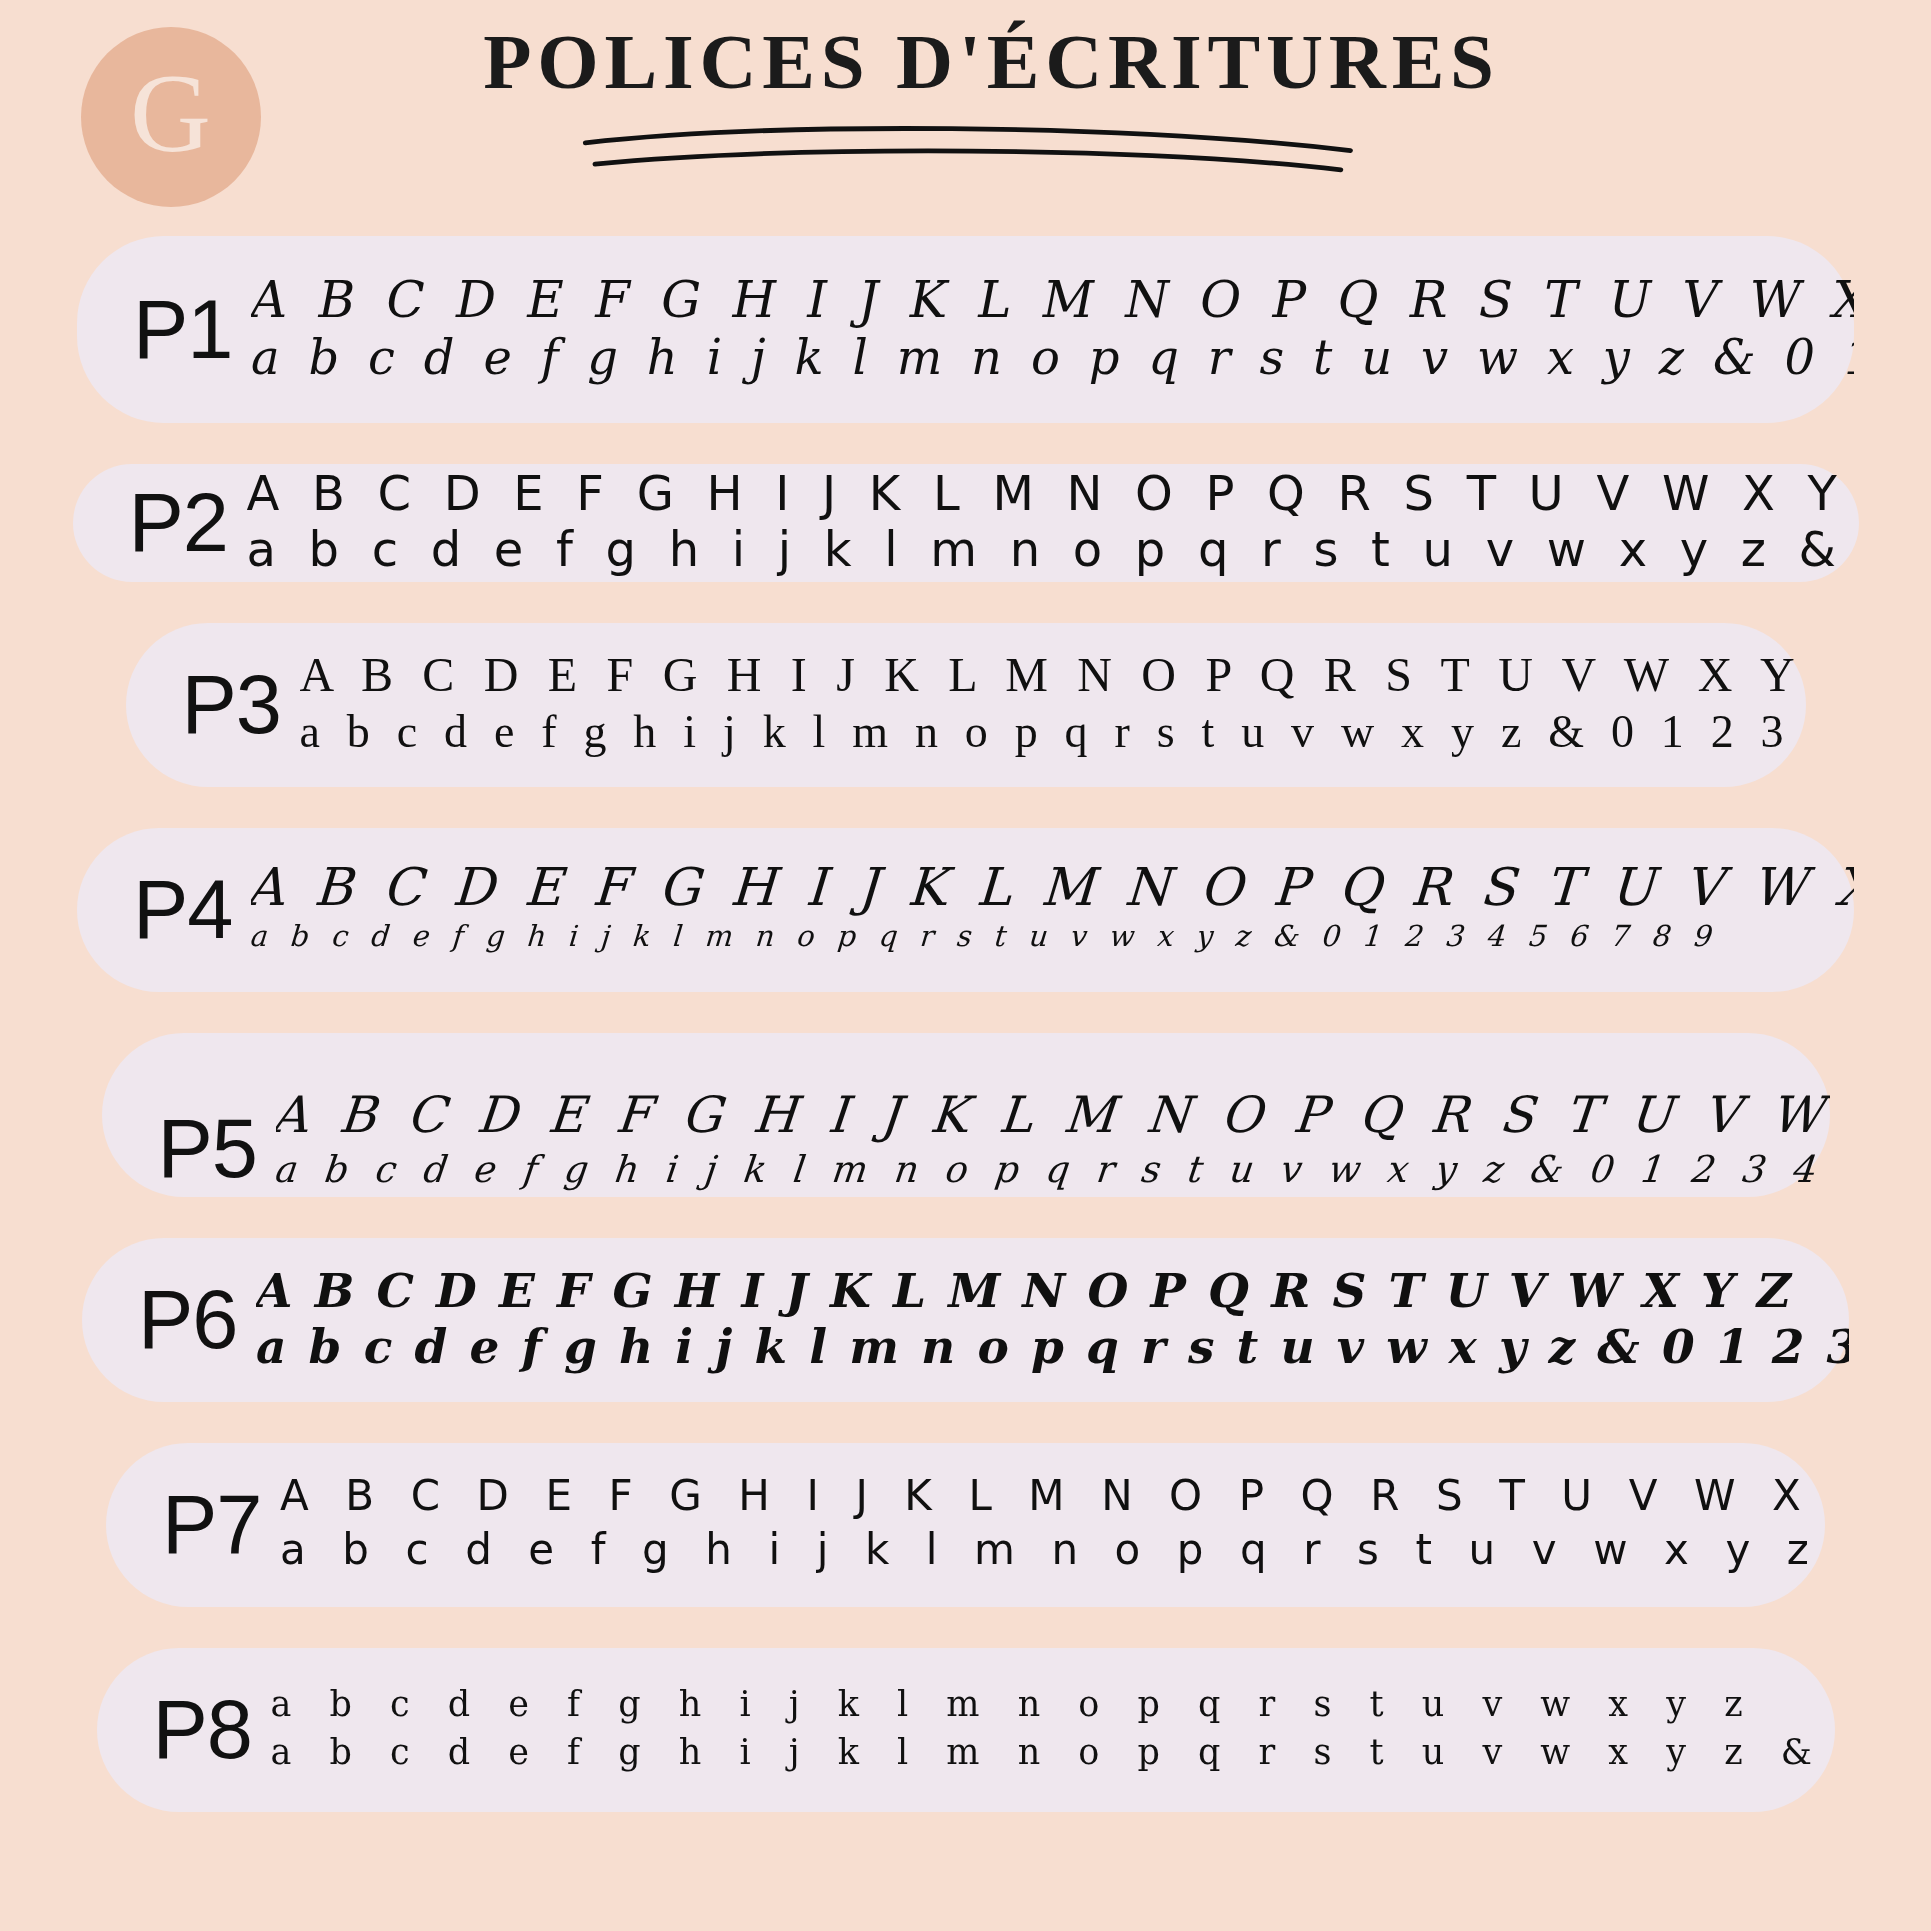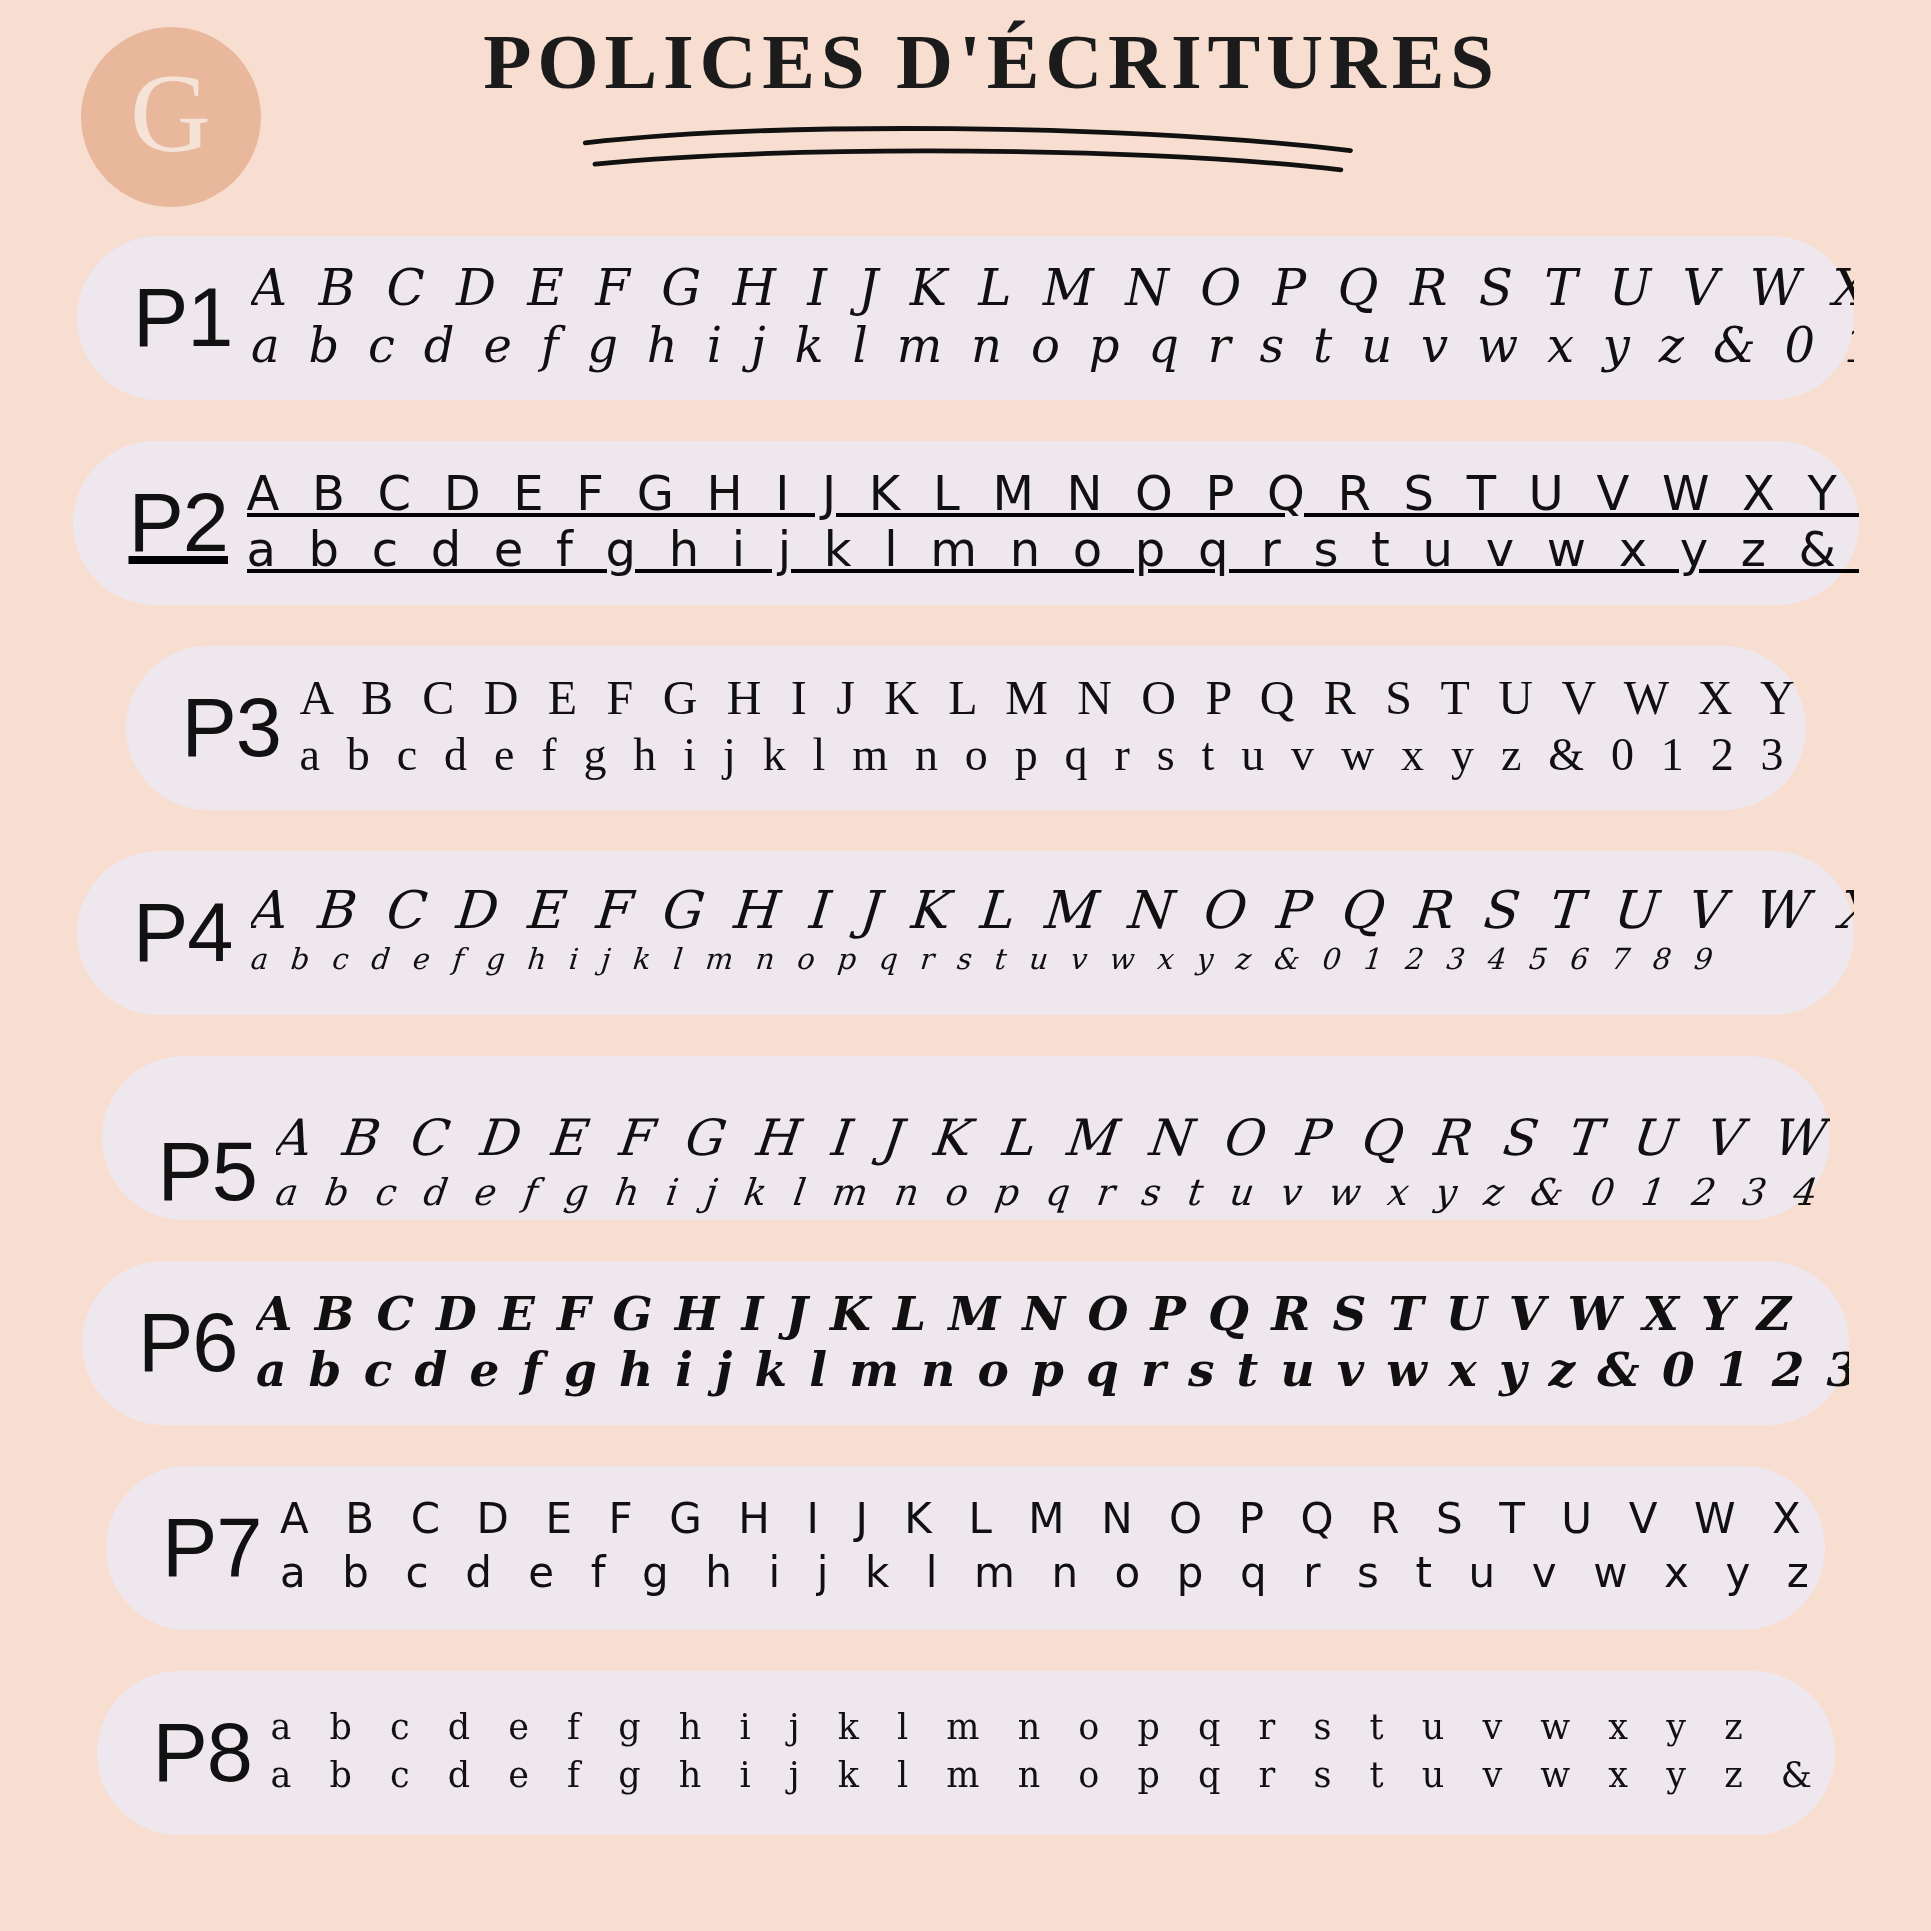--- a/index.html
+++ b/index.html
@@ -98,37 +98,37 @@
     padding-right: 39px;
     color: #101010;
     overflow: hidden;
   }
   .sample-line {
     white-space: nowrap;
     display: block;
   }
 
   
-  .r1 { width: 1777px; height: 164px; }
+  .r1 { width: 1777px; height: 187px; }
   .r1 .sample-line.upper {
     font-family: "DejaVu Serif", serif;
     font-style: italic;
     font-size: 50px;
     letter-spacing: 7.7px;
     line-height: 1.08;
   }
   .r1 .sample-line.lower {
     font-family: "DejaVu Serif", serif;
     font-style: italic;
     font-size: 48px;
     letter-spacing: 6.8px;
     line-height: 1.25;
   }
 
-  .r2 { width: 1786px; height: 164px; text-decoration: underline; }
+  .r2 { width: 1786px; height: 118px; }
   .r2 .sample-line.upper {
     font-family: "DejaVu Sans", sans-serif;
     font-size: 48px;
     letter-spacing: 8.7px;
     line-height: 1.1;
   }
   .r2 .sample-line.lower {
     font-family: "DejaVu Sans", sans-serif;
     font-size: 48px;
     letter-spacing: 8.7px;

